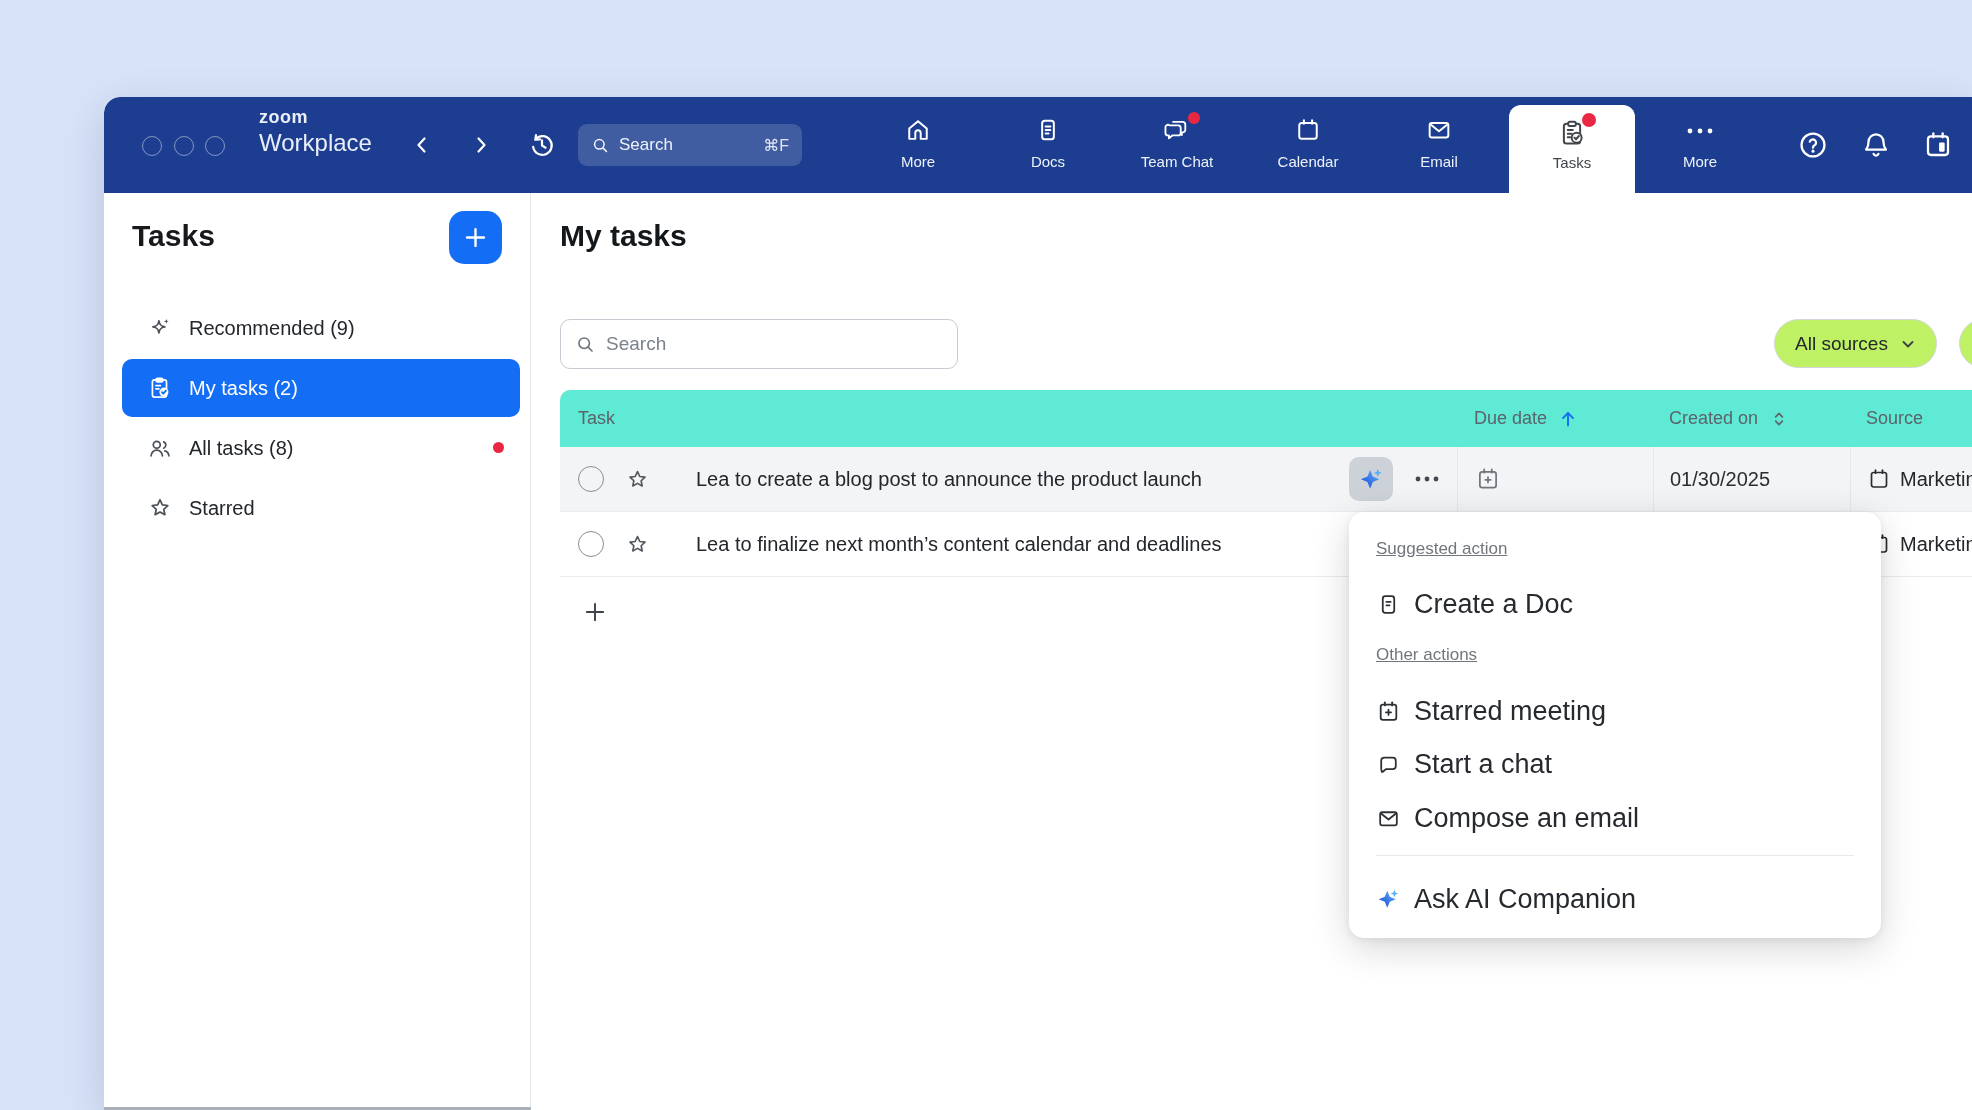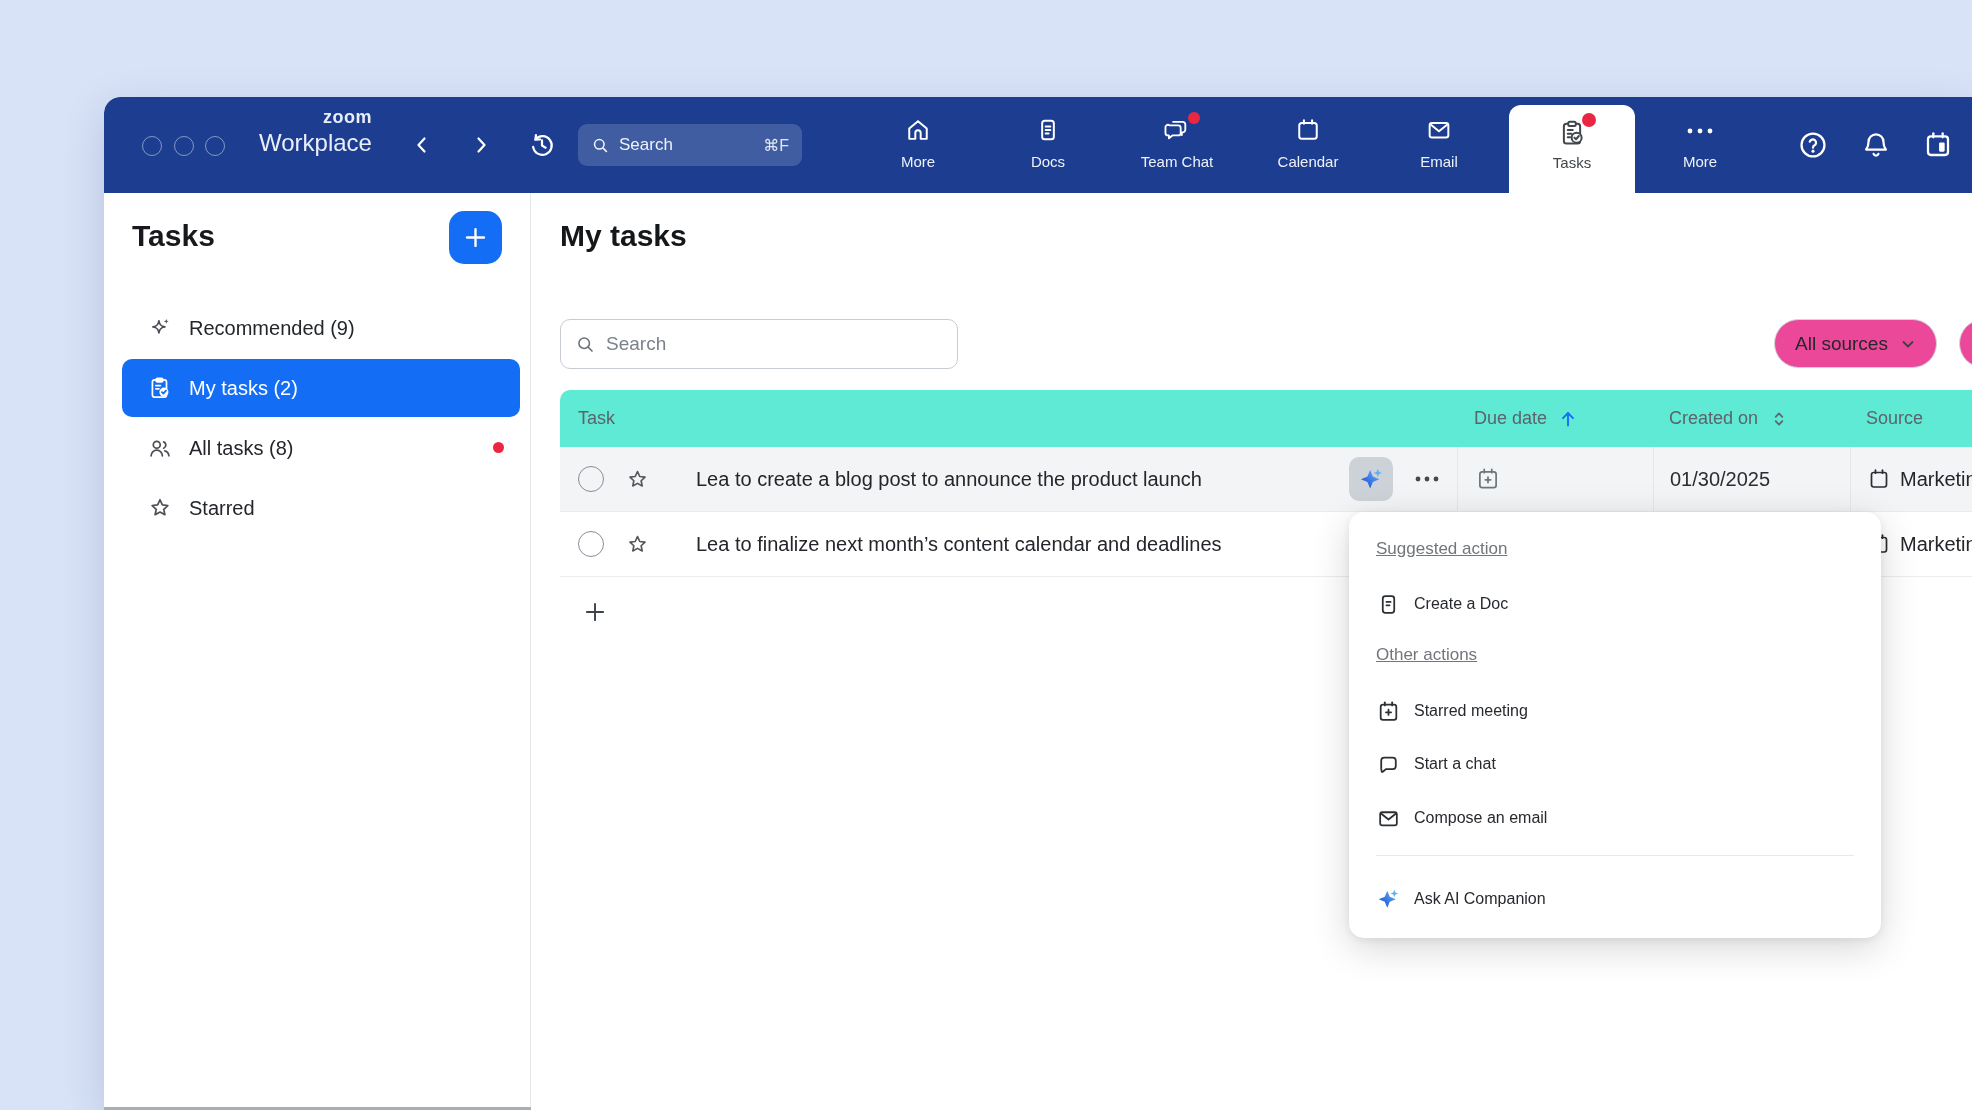--- a/index.html
+++ b/index.html
@@ -17,21 +17,21 @@
   }
   
   .navbar {
     position:absolute; left:0; top:0; width:100%; height:96px;
     background:#1d3e90; border-top-left-radius:16px;
   }
   .traffic { position:absolute; top:39px; width:20px; height:20px;
     border:1.6px solid rgba(255,255,255,.45); border-radius:50%; }
   .t1{left:38px}.t2{left:70px}.t3{left:101px}
   .logo { position:absolute; left:155px; top:11px; color:#e9eef8; line-height:1; }
-  .logo .z { font-size:18px; font-weight:bold; letter-spacing:.5px; display:block;text-align:right; }
+  .logo .z { font-size:18px; font-weight:bold; letter-spacing:.5px; display:block; }
   .logo .w { font-size:24px; font-weight:400; display:block; margin-top:5px; }
   .nav-arrow { position:absolute; top:36px; width:24px; height:24px; color:#fff; }
   .hist { position:absolute; left:424px; top:34px; width:28px; height:28px; color:#fff; }
   .nav-search {
     position:absolute; left:474px; top:27px; width:224px; height:42px;
     background:rgba(255,255,255,.16); border-radius:9px;
     display:flex; align-items:center; padding:0 13px; color:#eef2fa;
   }
   .nav-search .ph { font-size:17px; margin-left:9px; }
   .nav-search .sc { margin-left:auto; font-size:16px; color:#dfe6f4; }
@@ -67,21 +67,21 @@
   .main { position:absolute; left:428px; top:96px; right:0; bottom:0; background:#fff; }
   .main-title { position:absolute; left:28px; top:26px; font-size:30px; font-weight:bold; color:#15181b; }
   .m-search { position:absolute; left:28px; top:126px; width:398px; height:50px;
     border:1px solid #c7ccd3; border-radius:10px; display:flex; align-items:center; padding:0 14px; }
   .m-search .ic { width:21px; height:21px; color:#6c737b; flex:none; }
   .m-search input { border:none; outline:none; font-size:19px; margin-left:10px; width:100%;
     font-family:"Liberation Sans",sans-serif; color:#23262b; }
   .m-search input::placeholder { color:#7a828b; }
   .pill { position:absolute; top:126px; height:49px; border:1px solid #d2d6dc; border-radius:25px;
     display:flex; align-items:center; padding:0 20px; font-size:19px; color:#24272b;
-    background:#ec4899; cursor:pointer; }
+    background:#bef264; cursor:pointer; }
   .pill .chev { width:16px; height:16px; margin-left:12px; color:#3c4146; }
   .pill.sources { left:1242px; }
   .pill.stub { left:1427px; width:70px; }
   
   .thead { position:absolute; left:28px; top:197px; right:0; height:57px;
     background:#5eead4; border-radius:10px 0 0 0; display:flex; align-items:center;
     color:#5c636b; font-size:18px; }
   .col-task { width:898px; padding-left:18px; display:flex; align-items:center; }
   .col-due  { width:196px; padding-left:17px; display:flex; align-items:center; flex:none; }
   .col-created { width:197px; padding-left:16px; display:flex; align-items:center; flex:none; }
@@ -104,21 +104,21 @@
   .src-ic { width:24px; height:24px; color:#2a2e33; flex:none; margin-right:9px; }
   .date-txt { color:#2a2e33; }
   .src-txt { white-space:nowrap; }
   .add-row { position:absolute; left:28px; top:384px; height:70px; display:flex;
     align-items:center; padding-left:22px; color:#3f444a; cursor:pointer; }
   
   .menu { position:absolute; left:817px; top:319px; width:532px; height:426px;
     background:#fff; border-radius:15px; box-shadow:0 10px 38px rgba(0,0,0,.16), 0 2px 8px rgba(0,0,0,.07); }
   .menu .sec-label { position:absolute; left:27px; font-size:17px; color:#71767c;text-decoration:underline; }
   .menu .m-item { position:absolute; left:27px; right:24px; height:52px;
-    display:flex; align-items:center; font-size:16px; color:#26292e; cursor:pointer; }
+    display:flex; align-items:center; font-size:27px; color:#26292e; cursor:pointer; }
   .menu .m-item .ic { width:25px; height:25px; margin-right:13px; color:#2c3035; flex:none; }
   .menu .divider { position:absolute; left:27px; right:27px; height:1px; background:#e7e9ec; }
   svg { display:block; }
 </style>
 </head>
 <body>
 
 <svg width="0" height="0" style="position:absolute">
   <defs>
     <linearGradient id="aigrad" x1="0" y1="1" x2="1" y2="0">

